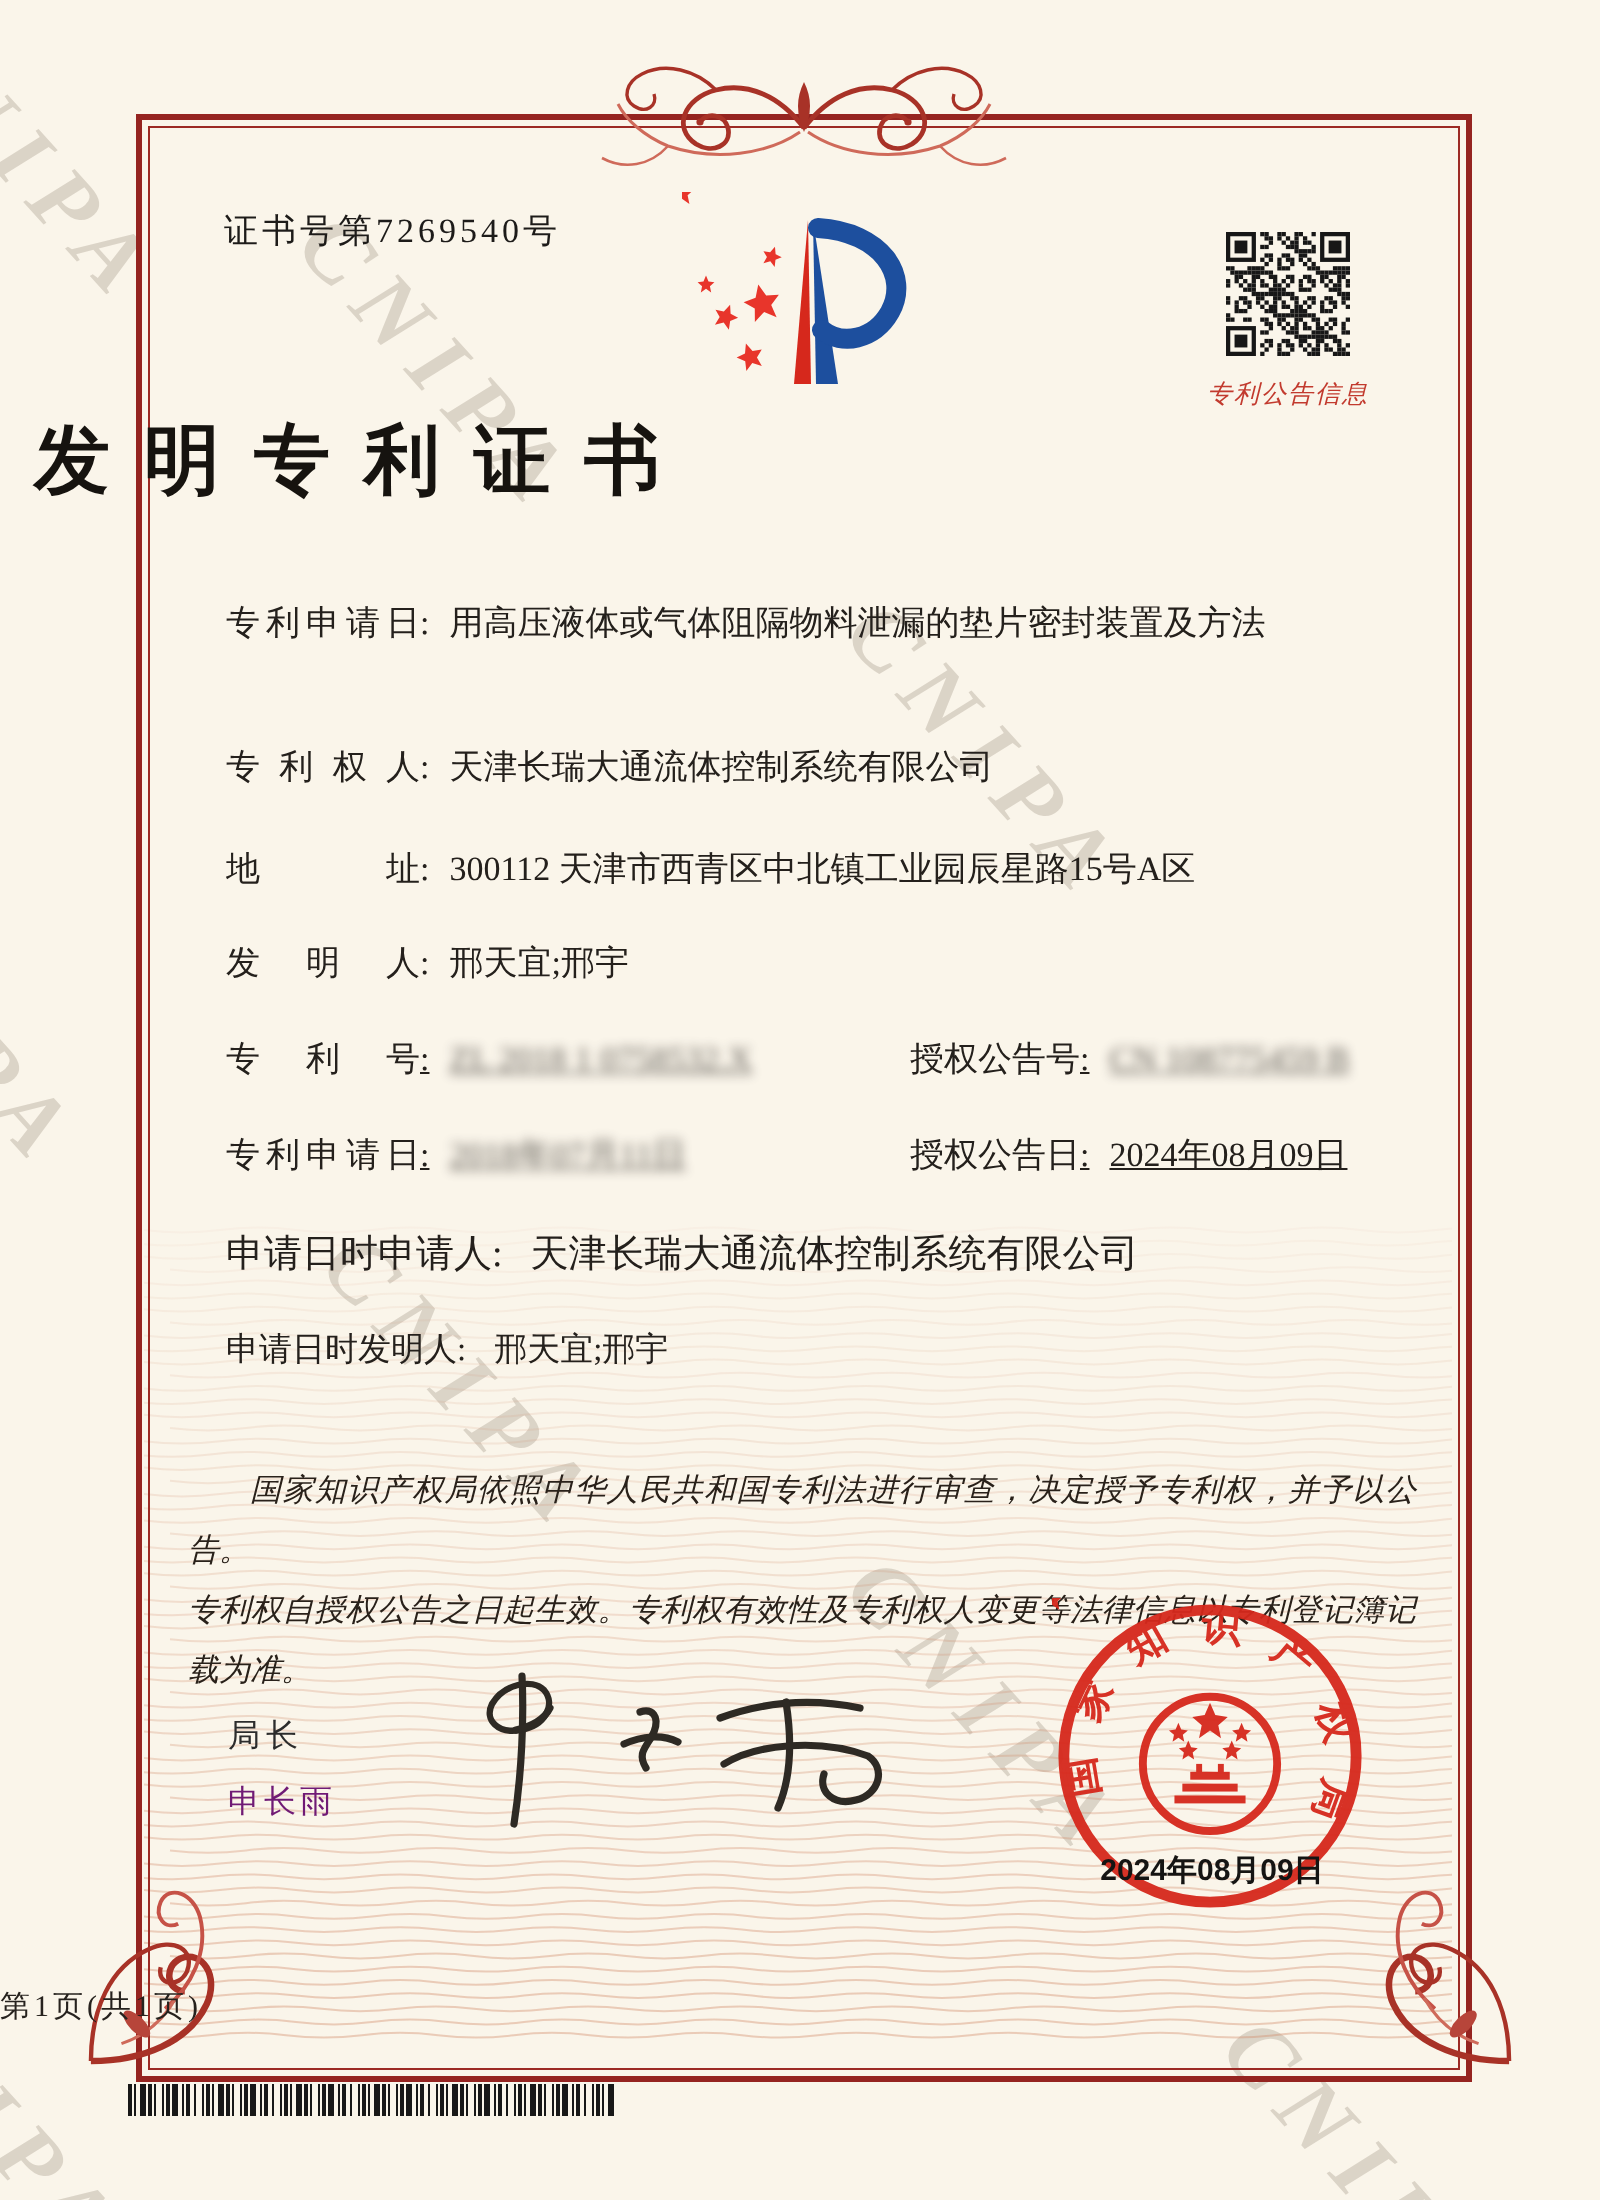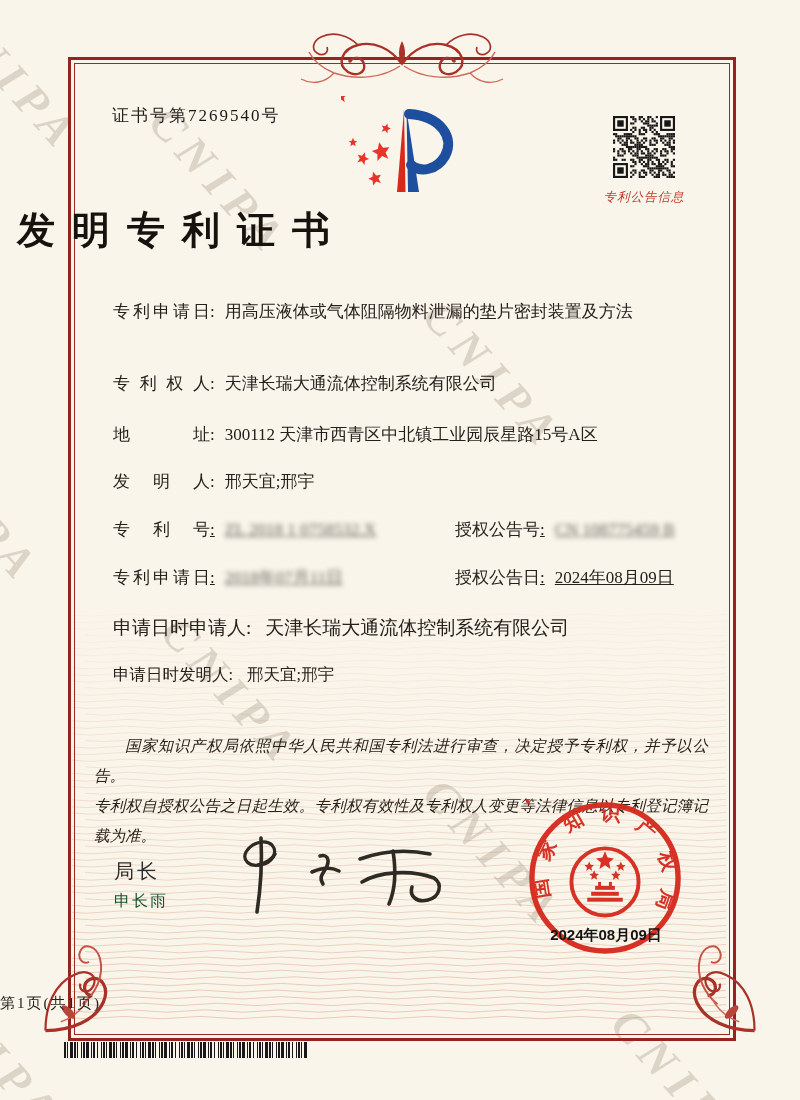--- a/index.html
+++ b/index.html
@@ -40,23 +40,23 @@
   .cell-r{flex:1;}
   .blur{filter:blur(2.6px);opacity:.7;}
   .lbl7{display:inline-block;}
   .g48{margin-top:48px;}.g27{margin-top:27px;}.g23{margin-top:23px;}
   .g24{margin-top:24px;text-decoration:underline;}.g26{margin-top:26px;}
 
   .decl{left:94px;top:731px;width:614px;font-size:15.5px;line-height:30px;
         font-style:italic;color:#29211a;text-align:justify;}
   .decl .ln1{text-indent:2em;}
 
-  .role{left:114px;top:858px;font-size:20px;letter-spacing:3px;color:#2c2c2c;
+  .role{left:114px;top:858px;font-size:16px;letter-spacing:3px;color:#2c2c2c;
         font-family:"Liberation Sans","DejaVu Sans",sans-serif;}
-  .rname{left:114px;top:891px;font-size:16px;letter-spacing:2px;color:#14532d;
+  .rname{left:114px;top:891px;font-size:16px;letter-spacing:2px;color:#701a75;
         font-family:"Liberation Sans","DejaVu Sans",sans-serif;}
   .sig{left:228px;top:826px;}
 
   .seal{left:526px;top:799px;z-index:6;opacity:.95;}
   .sealdate{left:533px;top:926px;width:146px;text-align:center;font-size:15px;font-weight:bold;
             color:#151413;z-index:7;font-family:"Liberation Sans","DejaVu Sans",sans-serif;}
 
   .pagefoot{left:0;top:994px;width:800px;font-size:15px;
             letter-spacing:2px;color:#26221e;}
   .barcode{left:64px;top:1042px;z-index:5;}

